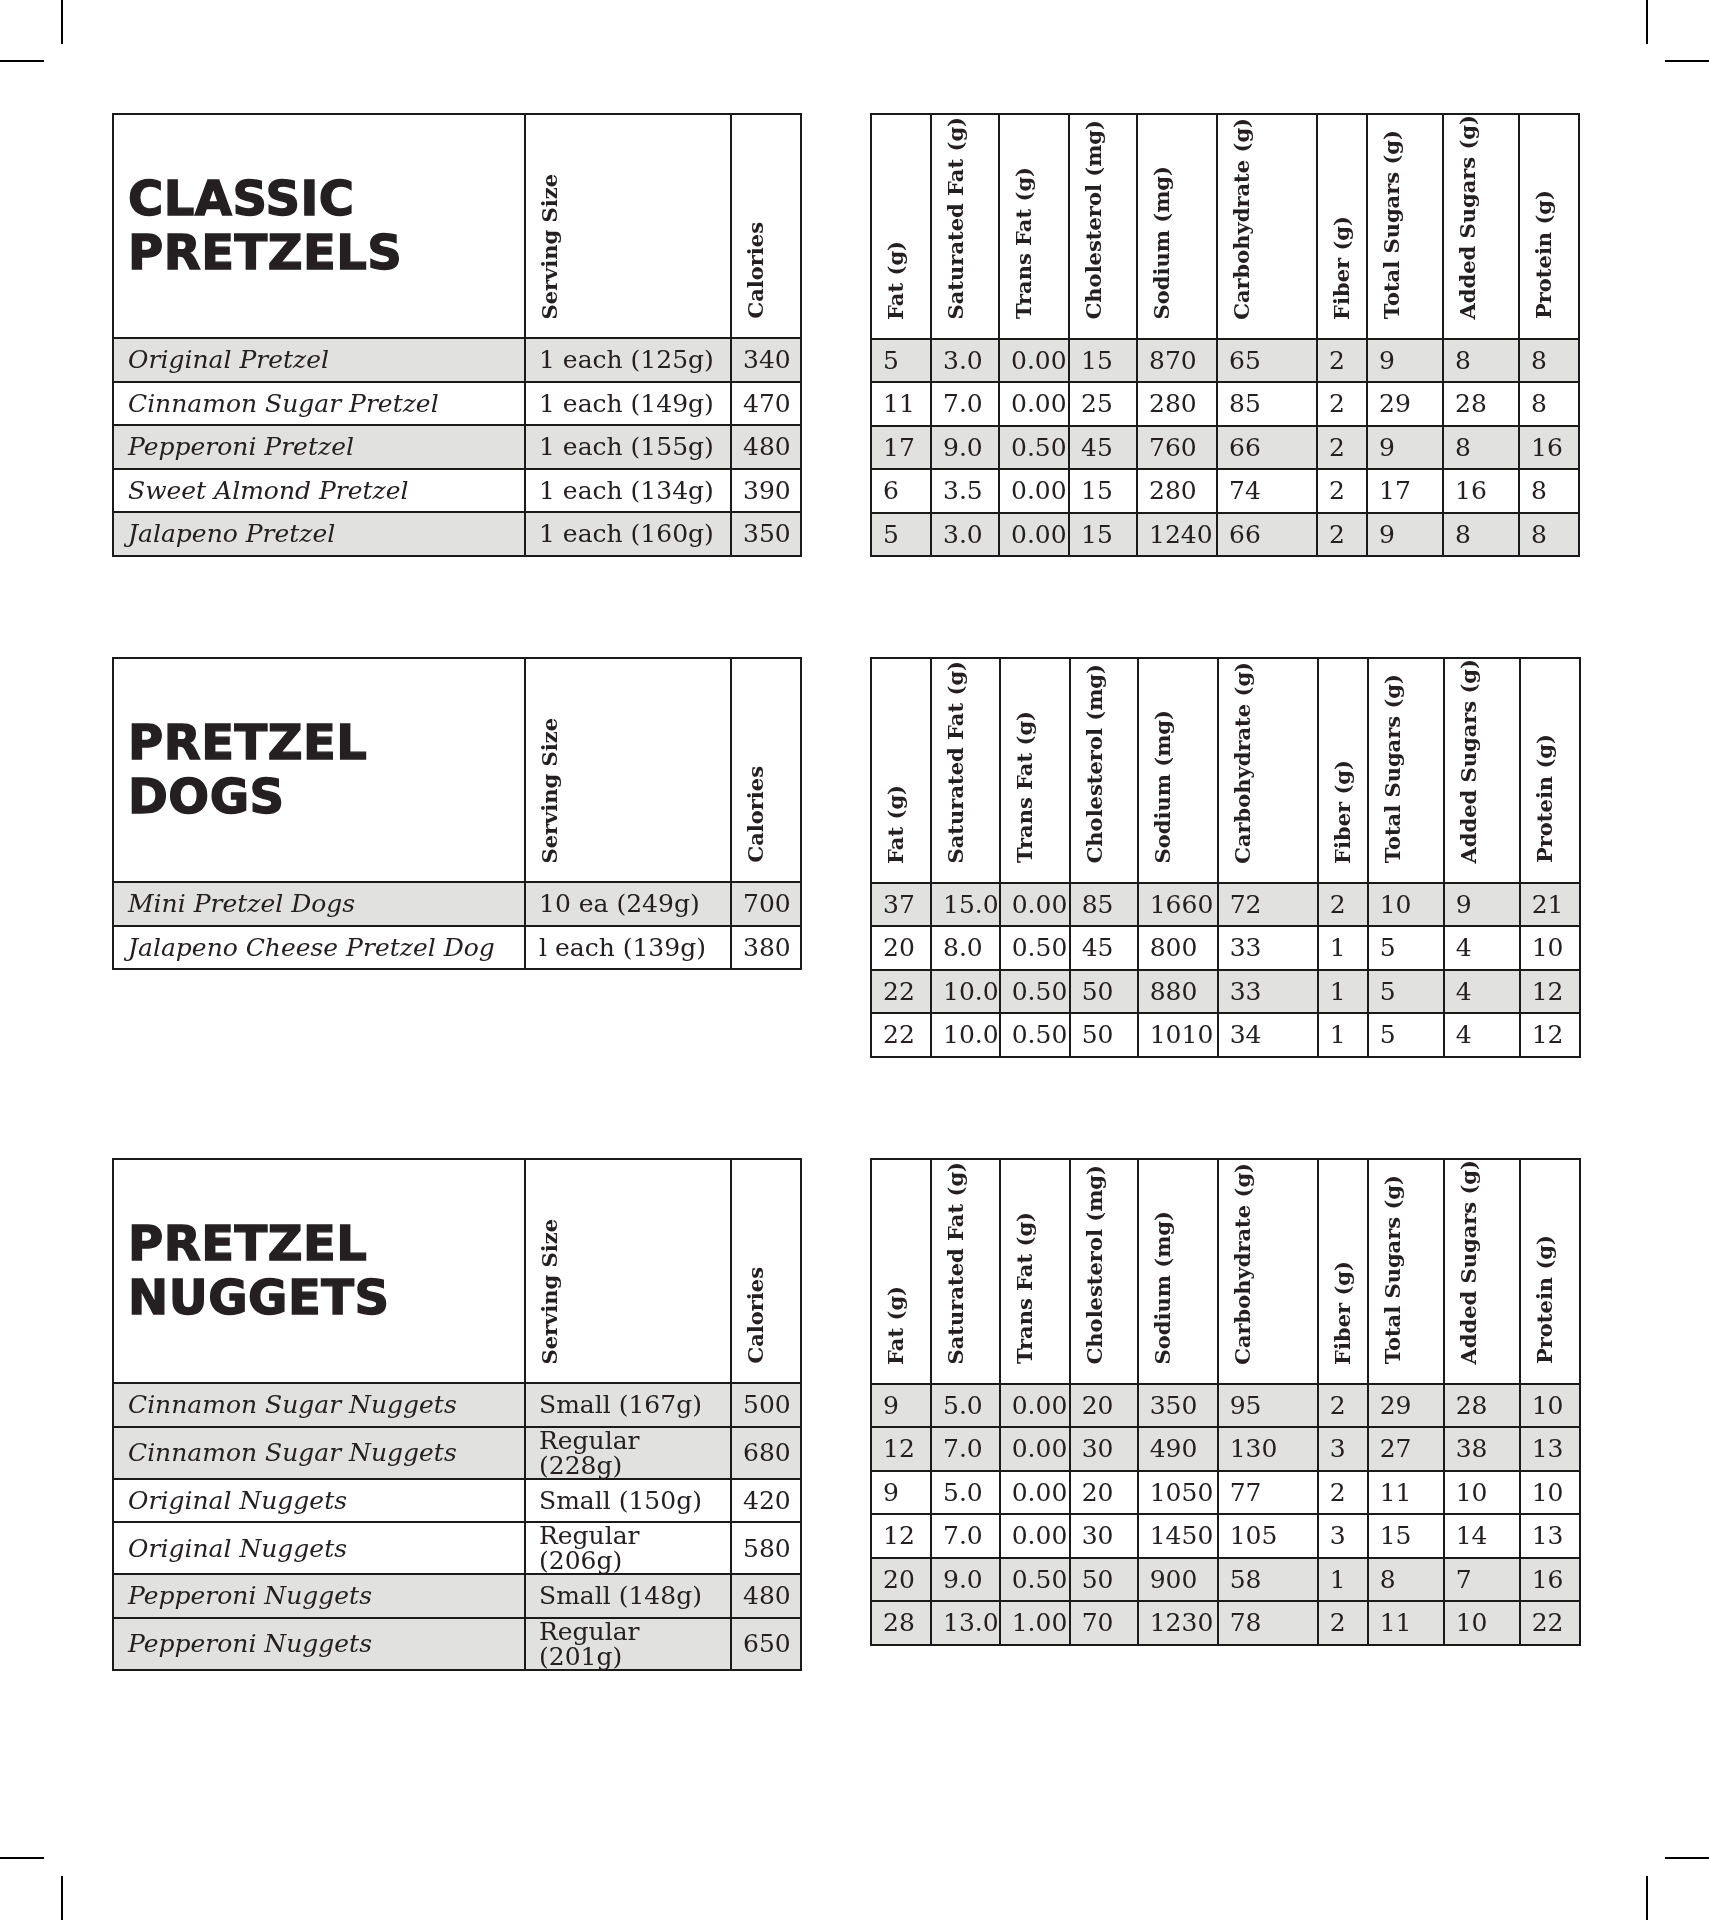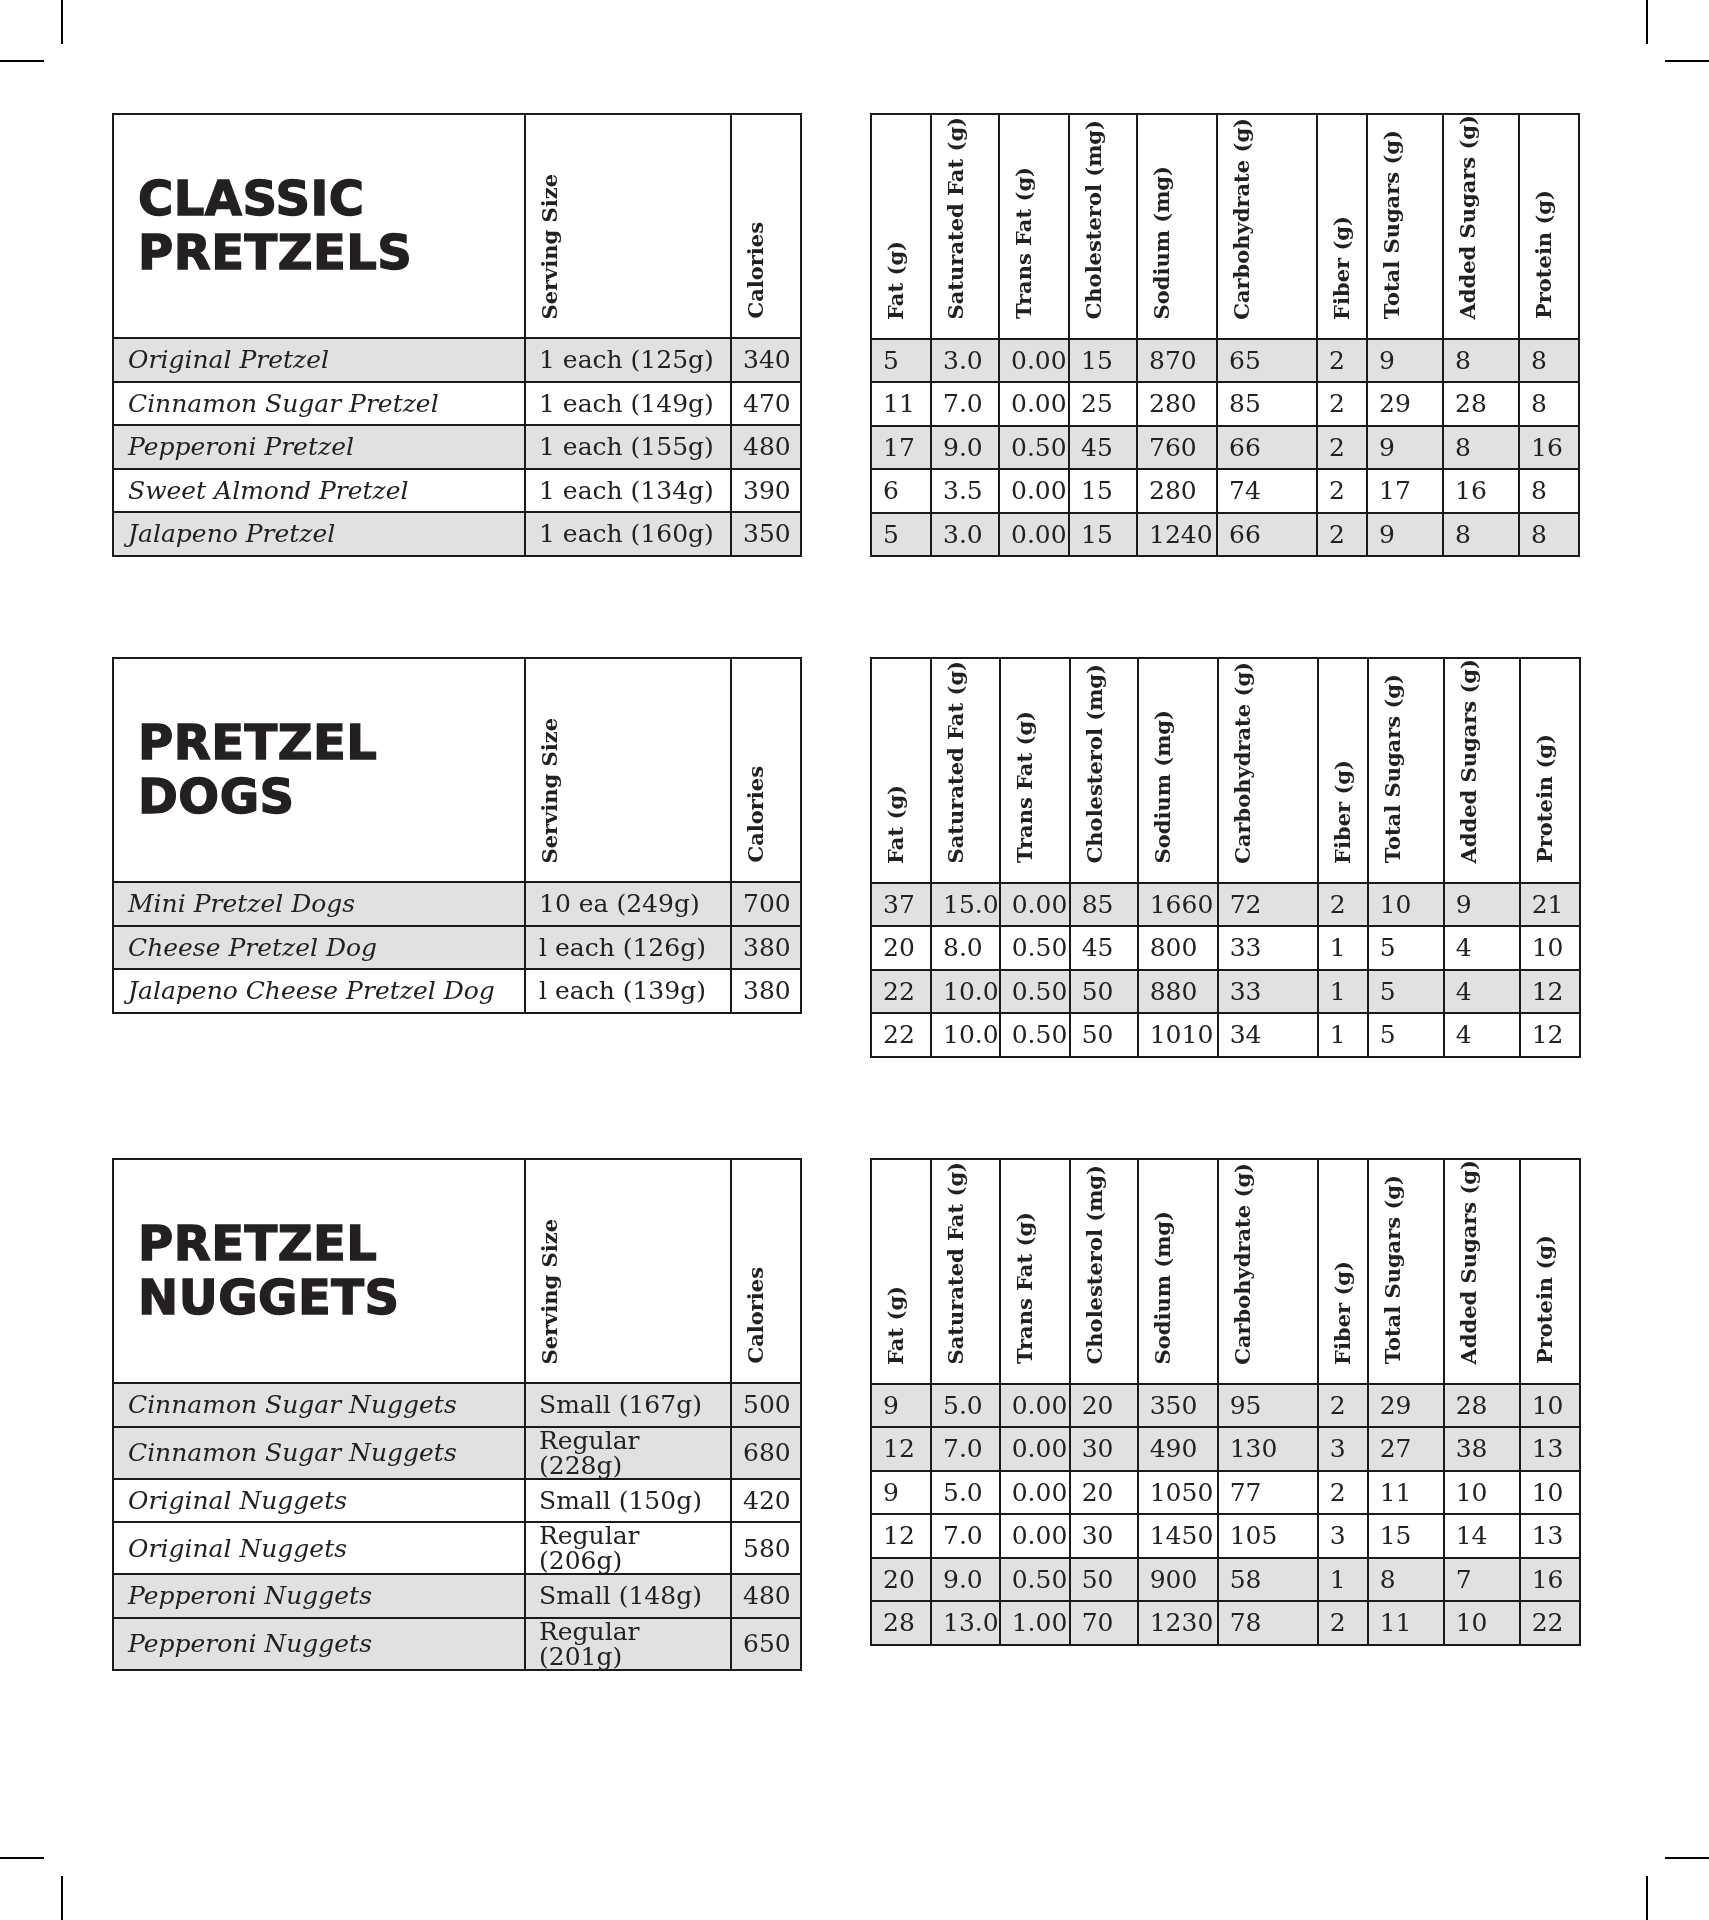--- a/index.html
+++ b/index.html
@@ -10,21 +10,21 @@
   
   .crop{position:absolute;background:#000;}
   
   .section{position:absolute;left:112px;display:flex;gap:68px;align-items:flex-start;}
   table{border-collapse:collapse;table-layout:fixed;}
   td,th{border:2px solid #1a1a1a;padding:0;margin:0;box-sizing:border-box;}
   tr.hrow{height:224px;}
   tr.drow{height:43.5px;}
   tr.shaded td{background:#e1e1e0;}
   
-  th.titlecell{vertical-align:middle;text-align:left;padding-left:24px;background:#fff;margin-top:16px;}
+  th.titlecell{vertical-align:middle;text-align:left;padding-left:14px;background:#fff;margin-top:16px;}
   .title-line{
     font-family:"DejaVu Sans", sans-serif;font-weight:bold;font-size:48px;
     line-height:1.12;letter-spacing:0.5px;color:#242021;
     -webkit-text-stroke:1.4px #242021;white-space:nowrap;
   }
   
   th.vh{vertical-align:bottom;text-align:left;padding:0 0 14px 13px;background:#fff;}
   th.vh .vtext{
     display:inline-block;writing-mode:vertical-rl;transform:rotate(180deg);
     font-weight:bold;font-size:21px;line-height:1;white-space:nowrap;
@@ -197,25 +197,20 @@
                 <div class="title-line">DOGS</div>
               </th>
               <th class="vh"><span class="vtext">Serving Size</span></th>
               <th class="vh"><span class="vtext">Calories</span></th>
             </tr>
             <tr class="drow shaded">
               <td class="name">Mini Pretzel Dogs</td>
               <td class="serving">10 ea (249g)</td>
               <td class="num">700</td>
             </tr>
-            <tr class="drow shaded">
-              <td class="name">Cheese Pretzel Dog</td>
-              <td class="serving">l each (126g)</td>
-              <td class="num">380</td>
-            </tr>
             <tr class="drow">
               <td class="name">Jalapeno Cheese Pretzel Dog</td>
               <td class="serving">l each (139g)</td>
               <td class="num">380</td>
             </tr>
           </tbody>
         </table>
         <table class="right-table">
           <colgroup>
             <col style="width: 60px;">

